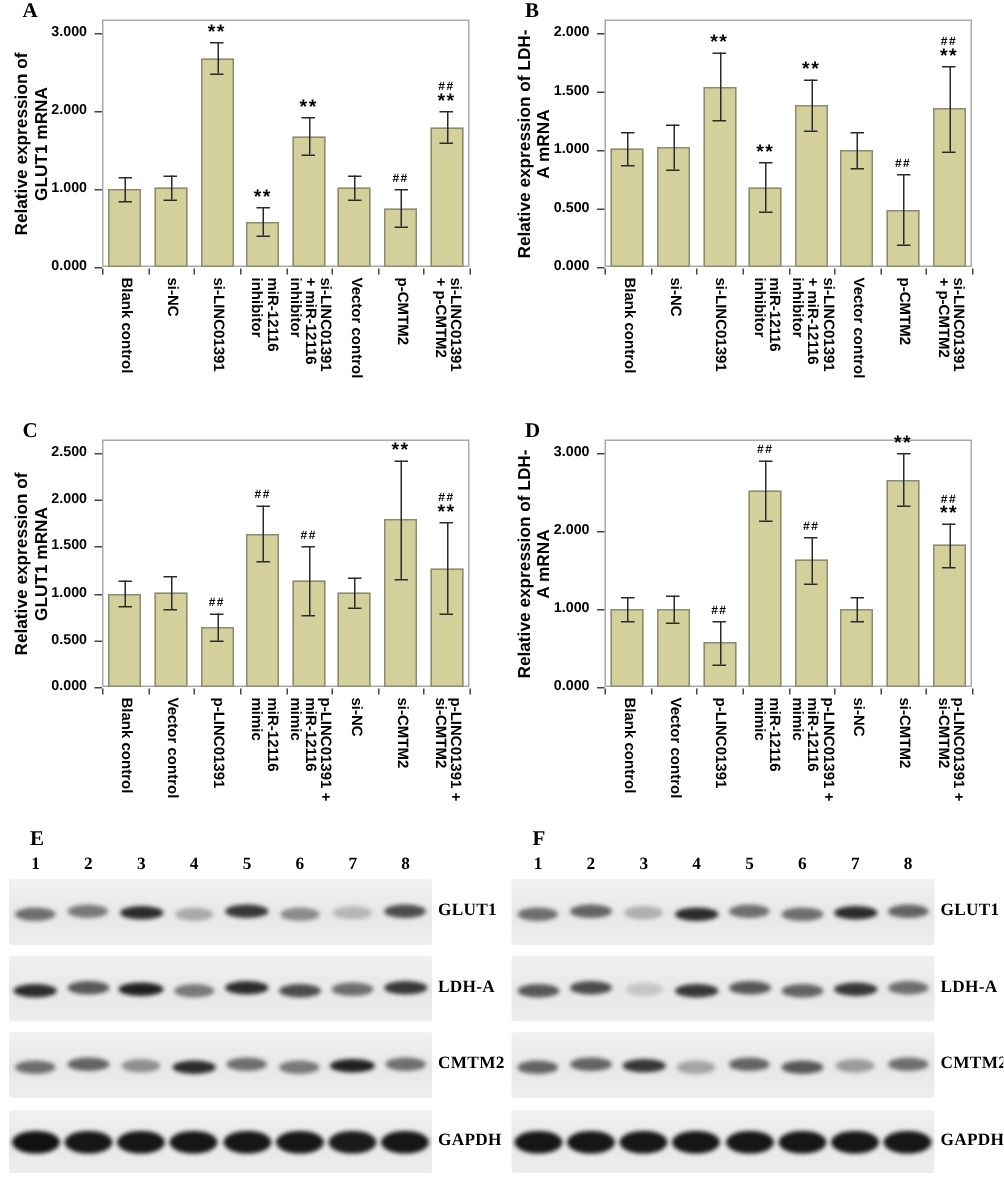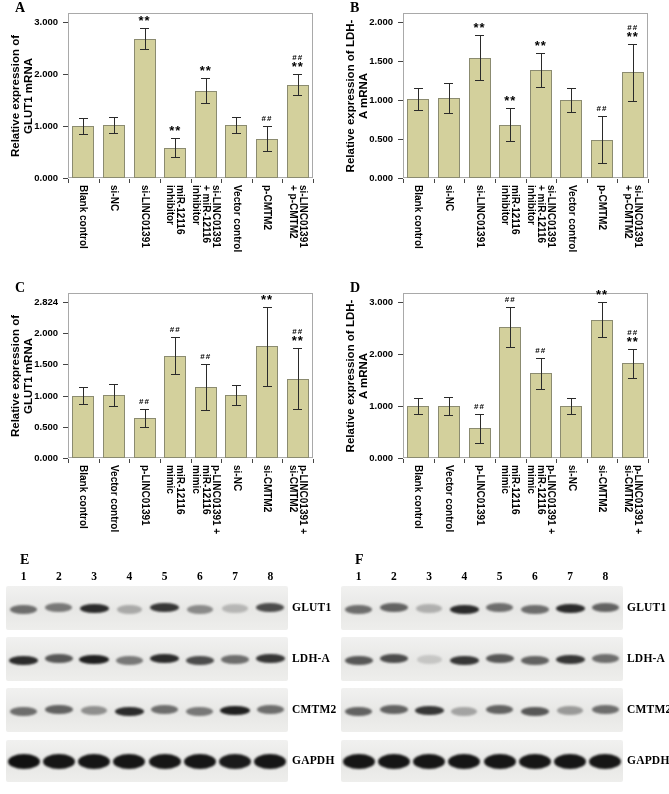--- a/index.html
+++ b/index.html
@@ -262,21 +262,21 @@
         <div class="ytick-label" style="left: 0px; width: 58px; top: 172px;">0.000</div>
         <div class="ytick-mark" style="left: 63px; top: 178px;"></div>
         <div class="ytick-label" style="left: 0px; width: 58px; top: 140.75px;">0.500</div>
         <div class="ytick-mark" style="left: 63px; top: 146.75px;"></div>
         <div class="ytick-label" style="left: 0px; width: 58px; top: 109.5px;">1.000</div>
         <div class="ytick-mark" style="left: 63px; top: 115.5px;"></div>
         <div class="ytick-label" style="left: 0px; width: 58px; top: 78.25px;">1.500</div>
         <div class="ytick-mark" style="left: 63px; top: 84.25px;"></div>
         <div class="ytick-label" style="left: 0px; width: 58px; top: 47px;">2.000</div>
         <div class="ytick-mark" style="left: 63px; top: 53px;"></div>
-        <div class="ytick-label" style="left: 0px; width: 58px; top: 15.75px;">2.824</div>
+        <div class="ytick-label" style="left: 0px; width: 58px; top: 15.75px;">2.500</div>
         <div class="ytick-mark" style="left: 63px; top: 21.75px;"></div>
         <div class="xtick-mark" style="left: 68px; top: 179px;"></div>
         <div class="xtick-mark" style="left: 98.625px; top: 179px;"></div>
         <div class="xtick-mark" style="left: 129.25px; top: 179px;"></div>
         <div class="xtick-mark" style="left: 159.875px; top: 179px;"></div>
         <div class="xtick-mark" style="left: 190.5px; top: 179px;"></div>
         <div class="xtick-mark" style="left: 221.125px; top: 179px;"></div>
         <div class="xtick-mark" style="left: 251.75px; top: 179px;"></div>
         <div class="xtick-mark" style="left: 282.375px; top: 179px;"></div>
         <div class="xtick-mark" style="left: 313px; top: 179px;"></div>

